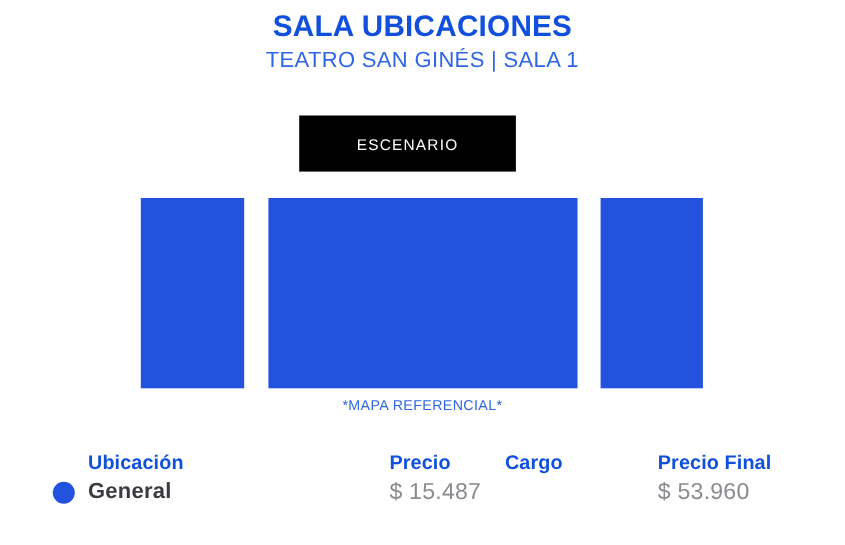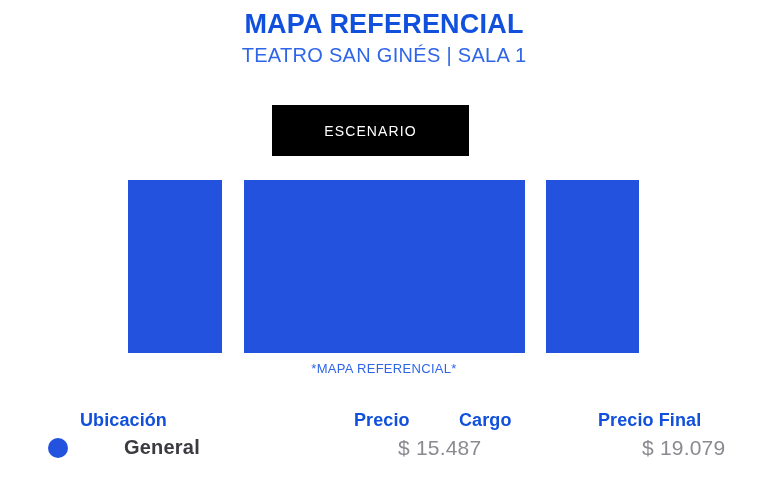--- a/index.html
+++ b/index.html
@@ -105,21 +105,20 @@
     font-size: 18px;
     font-weight: bold;
     color: #1150dc;
     letter-spacing: 0.1px;
   }
   .col-val {
     font-size: 21px;
     font-weight: normal;
     color: #8a8a90;
     letter-spacing: 0.2px;
-    margin-left: 44px;
   }
   .col-val.zone-name {
     color: #3a3a40;
     font-weight: bold;
     font-size: 20px;
   }
 
   
   .c-zone   { left: 80px; }
   .c-price  { left: 354px; }
@@ -138,21 +137,21 @@
     height: 20px;
     border-radius: 50%;
     background: #2352de;
     flex: 0 0 auto;
   }
 </style>
 </head>
 <body>
 
 <div class="header">
-  <div class="map-title">MAPA REFERENCIAL</div>
+  <div class="map-title">SALA UBICACIONES</div>
   <div class="map-subtitle">TEATRO SAN GINÉS | SALA 1</div>
 </div>
 
 <div class="stage">
   <span class="stage-label">ESCENARIO</span>
 </div>
 
 <div class="seat-block block-left"></div>
 <div class="seat-block block-center"></div>
 <div class="seat-block block-right"></div>
@@ -167,16 +166,16 @@
     <div class="col col-head c-fee">Cargo</div>
     <div class="col col-head c-total">Precio Final</div>
   </div>
 
   <div class="legend-row values">
     <div class="zone-cell">
       <span class="zone-dot"></span>
       <span class="col-val zone-name">General</span>
     </div>
     <div class="col col-val c-price">$ 15.487</div>
-    <div class="col col-val c-total">$ 19.079</div>
+    <div class="col col-val c-total">$ 53.960</div>
   </div>
 
 </div>
 
 </body></html>

